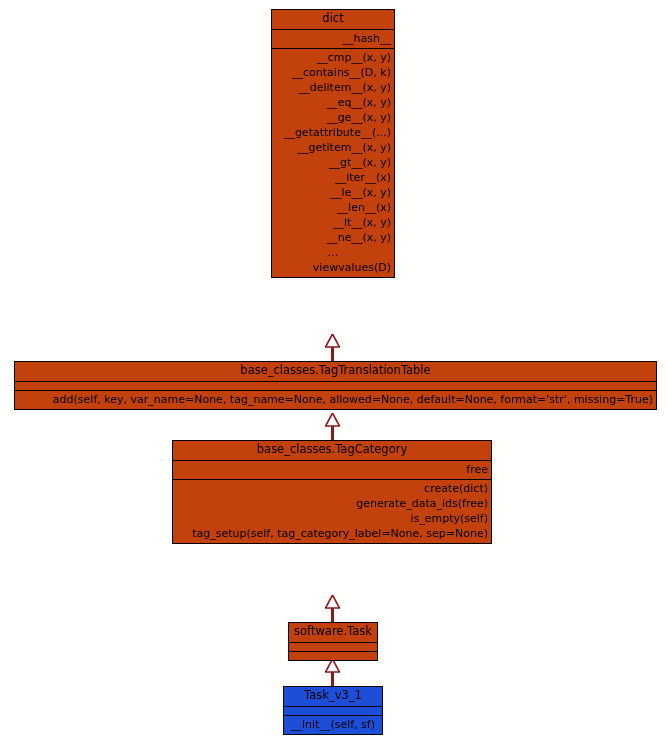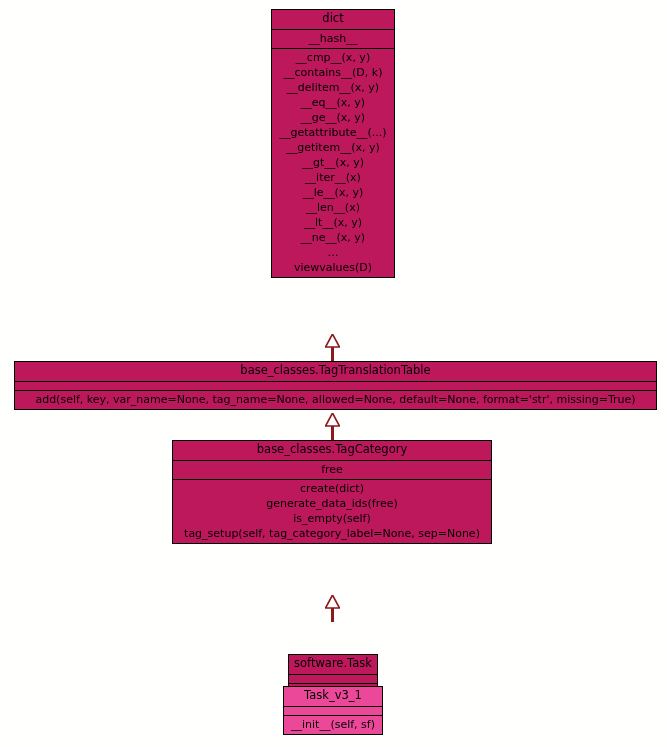--- a/index.html
+++ b/index.html
@@ -16,60 +16,60 @@
   }
   #diagram {
     position: absolute;
     inset: 0;
   }
   
   .uml-class {
     position: absolute;
     box-sizing: border-box;
     border: 1px solid #000000;
-    background: #be185d;
+    background: #c2410c;
     font-size: 11px;
     line-height: 1;
     color: #000000;
   }
   .uml-class.light {
-    background: #ec4899;
+    background: #1d4ed8;
   }
   .compartment {
     box-sizing: border-box;
   }
   .compartment + .compartment {
     border-top: 1px solid #000000;
   }
   .class-title {
     text-align: center;
     padding: 3px 4px 4px 4px;
     font-size: 11.5px;
     white-space: nowrap;
   }
   .member-list {
     padding: 1px 0 2px 0;
   }
   .member {
     padding: 2px 3px 2px 3px;
     white-space: nowrap;
     font-size: 11px;
-    text-align: center;
+    text-align: right;
   }
   .member.center {
     text-align: center;
   }
   .compartment.empty {
     height: 9px;
   }
   
   #class-dict        { left: 271px; top: 9px;   width: 124px; }
   #class-tagtrans    { left: 14px;  top: 361px; width: 643px; }
   #class-tagcategory { left: 172px; top: 440px; width: 320px; }
-  #class-task        { left: 288px; top: 622px; width: 90px; margin-top: 32px;  }
+  #class-task        { left: 288px; top: 622px; width: 90px;  }
   #class-taskv31     { left: 283px; top: 686px; width: 100px; }
 
   
   .edge-line {
     position: absolute;
     width: 3px;
     background: #8b1a1a;
   }
   .edge-arrow-outline {
     position: absolute;

